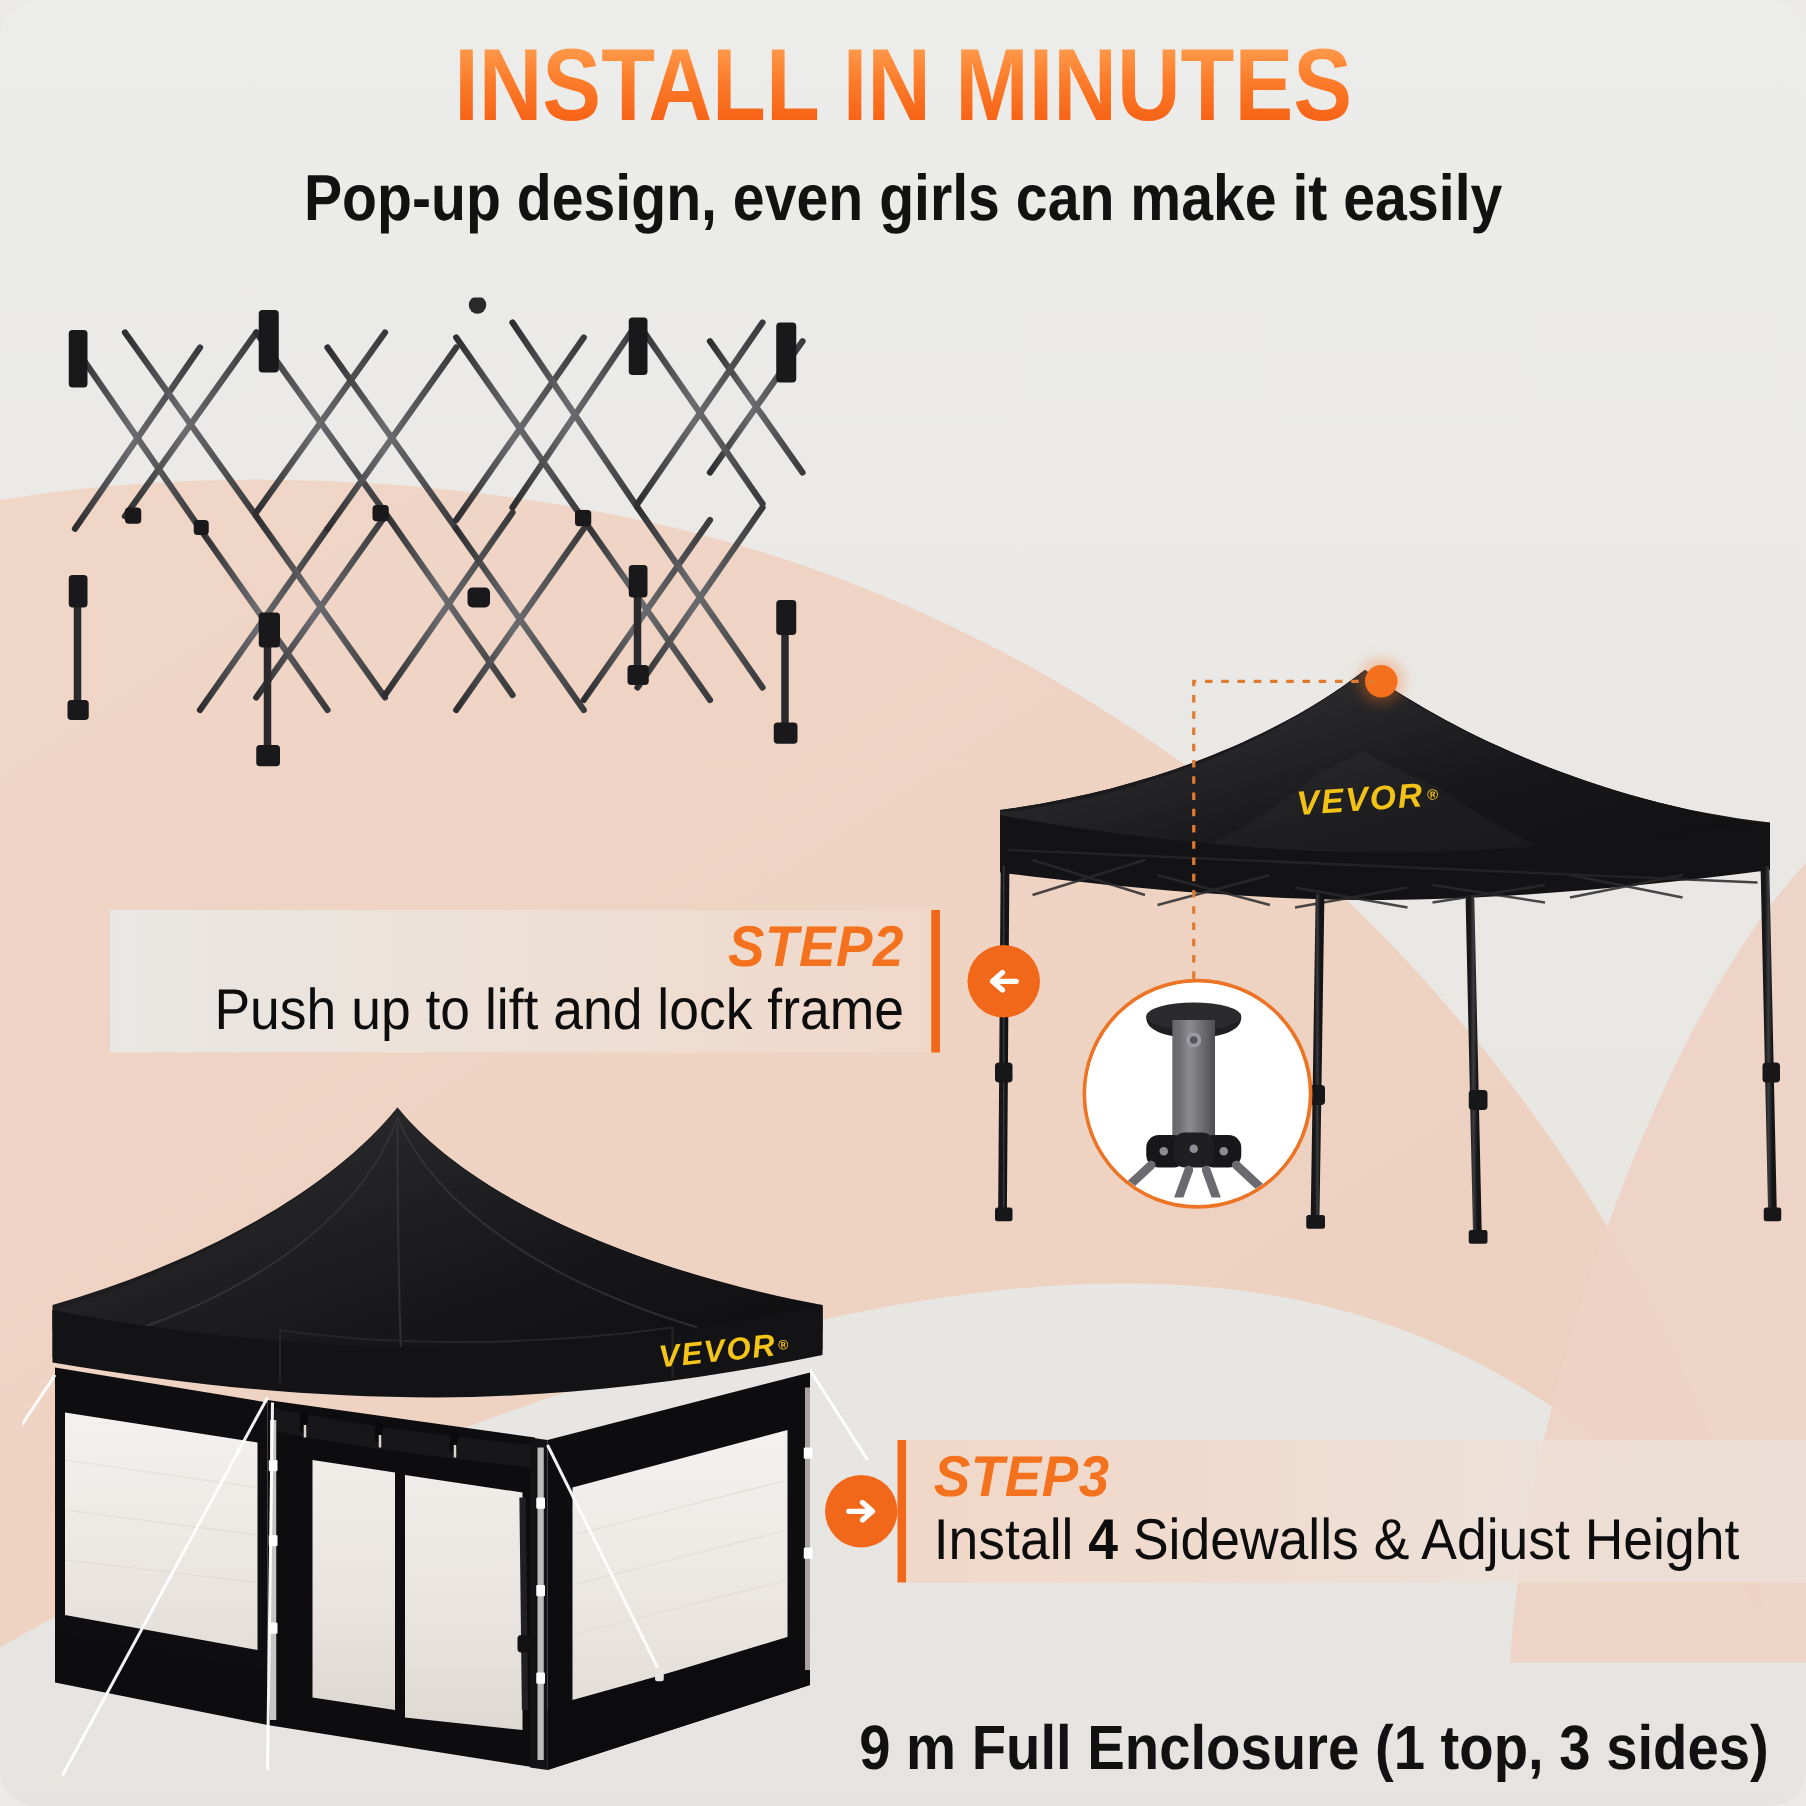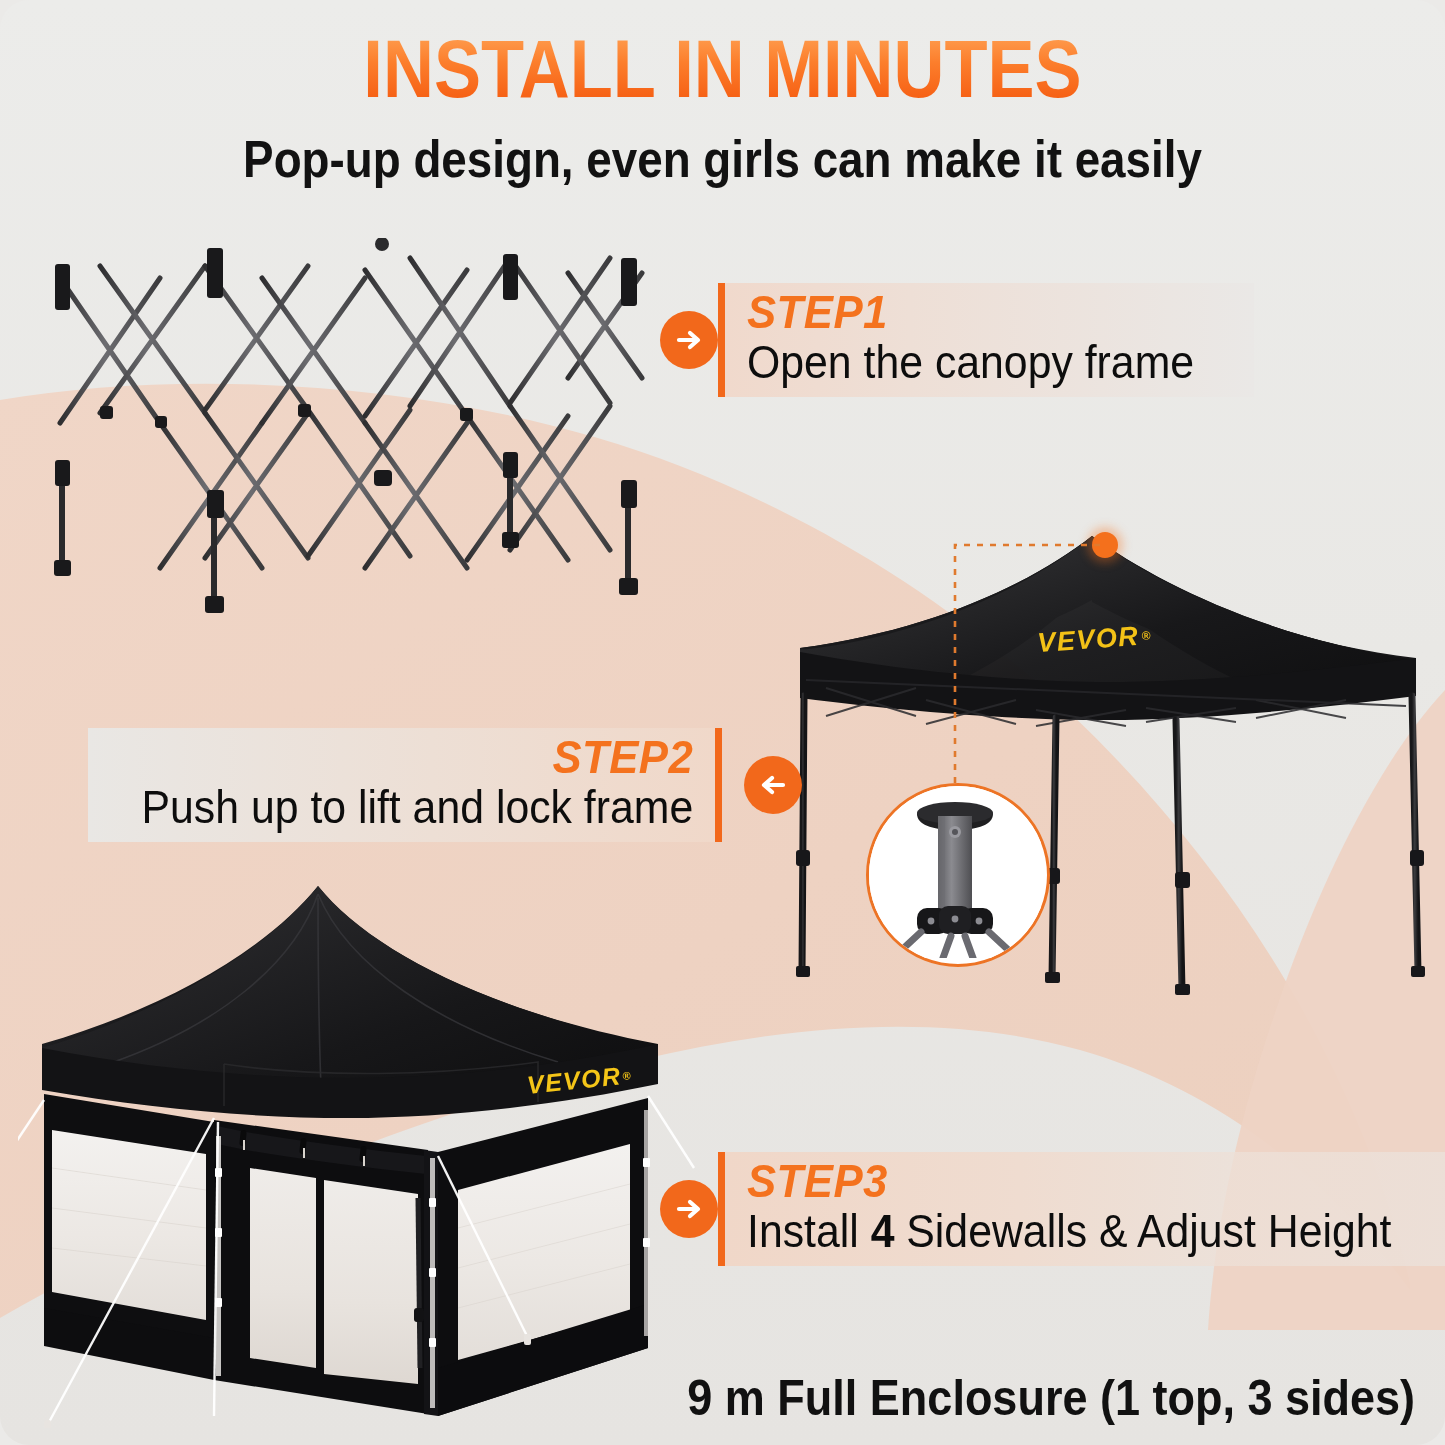--- a/index.html
+++ b/index.html
@@ -62,21 +62,21 @@
     transform:scaleX(.93);transform-origin:left center;
   }
   .step-text b{font-weight:700;}
 
   
   #step1{left:660px;top:283px;}
   #step1 .step-panel{background:linear-gradient(90deg,#f0d9cc 0%,#eedfd6 35%,#eae8e6 100%);}
   
   #step2{left:88px;top:728px;flex-direction:row;}
   #step2 .step-panel{background:linear-gradient(90deg,#e9e7e4 0%,#eddfd5 55%,#f0d8c9 100%);
-                     align-items:flex-end;padding:6px 22px 10px 12px;}
+                     align-items:flex-end;padding:6px 22px 10px 42px;}
   #step2 .step-kicker,#step2 .step-text{transform-origin:right center;text-align:right;}
   
   #step3{left:660px;top:1152px;}
   #step3 .step-panel{background:linear-gradient(90deg,#f0d7c8 0%,#efdcd0 40%,rgba(234,232,229,.55) 100%);}
 
   
   .callout{
     position:absolute;left:866px;top:783px;width:178px;height:178px;border-radius:50%;
     background:#fff;border:3px solid #ed7425;overflow:hidden;
   }
@@ -193,32 +193,20 @@
       <rect x="589" y="340" width="19" height="17" rx="3"></rect>
 
       <rect x="344" y="232" width="18" height="16" rx="4"></rect>
       <rect x="70" y="168" width="13" height="13" rx="3"></rect>
       <rect x="268" y="166" width="13" height="13" rx="3"></rect>
       <rect x="430" y="170" width="13" height="13" rx="3"></rect>
       <rect x="125" y="178" width="12" height="12" rx="3"></rect>
     </g>
   </svg>
 
-  <div class="step" id="step1">
-    <div class="step-badge">
-      <svg width="34" height="34" viewBox="0 0 34 34">
-        <path d="M7,17 H25 M18,10 L26,17 L18,24" stroke="#fff" stroke-width="4.2" fill="none" stroke-linecap="round" stroke-linejoin="round"></path>
-      </svg>
-    </div>
-    <div class="step-bar"></div>
-    <div class="step-panel">
-      <div class="step-kicker">STEP1</div>
-      <div class="step-text">Open the canopy frame</div>
-    </div>
-  </div>
 
   <svg style="position:absolute;left:786px;top:520px" width="659" height="480" viewBox="0 0 659 480">
     <defs>
       <linearGradient id="canopyL" x1="0" y1="0" x2="1" y2="1">
         <stop offset="0%" stop-color="#3a3a3c"></stop>
         <stop offset="55%" stop-color="#18181a"></stop>
         <stop offset="100%" stop-color="#0d0d0e"></stop>
       </linearGradient>
       <linearGradient id="canopyR" x1="1" y1="0" x2="0" y2="1">
         <stop offset="0%" stop-color="#2c2c2e"></stop>

